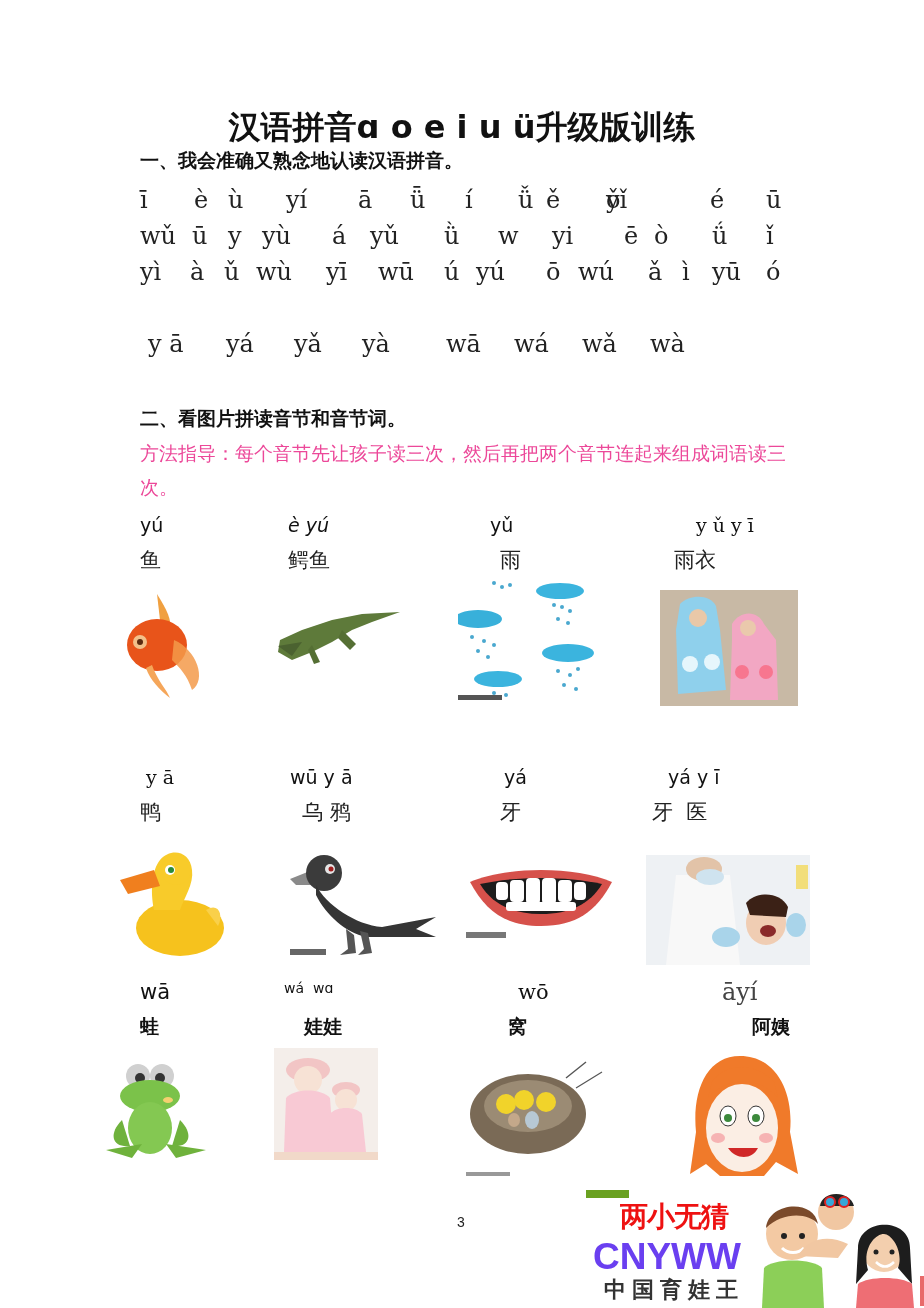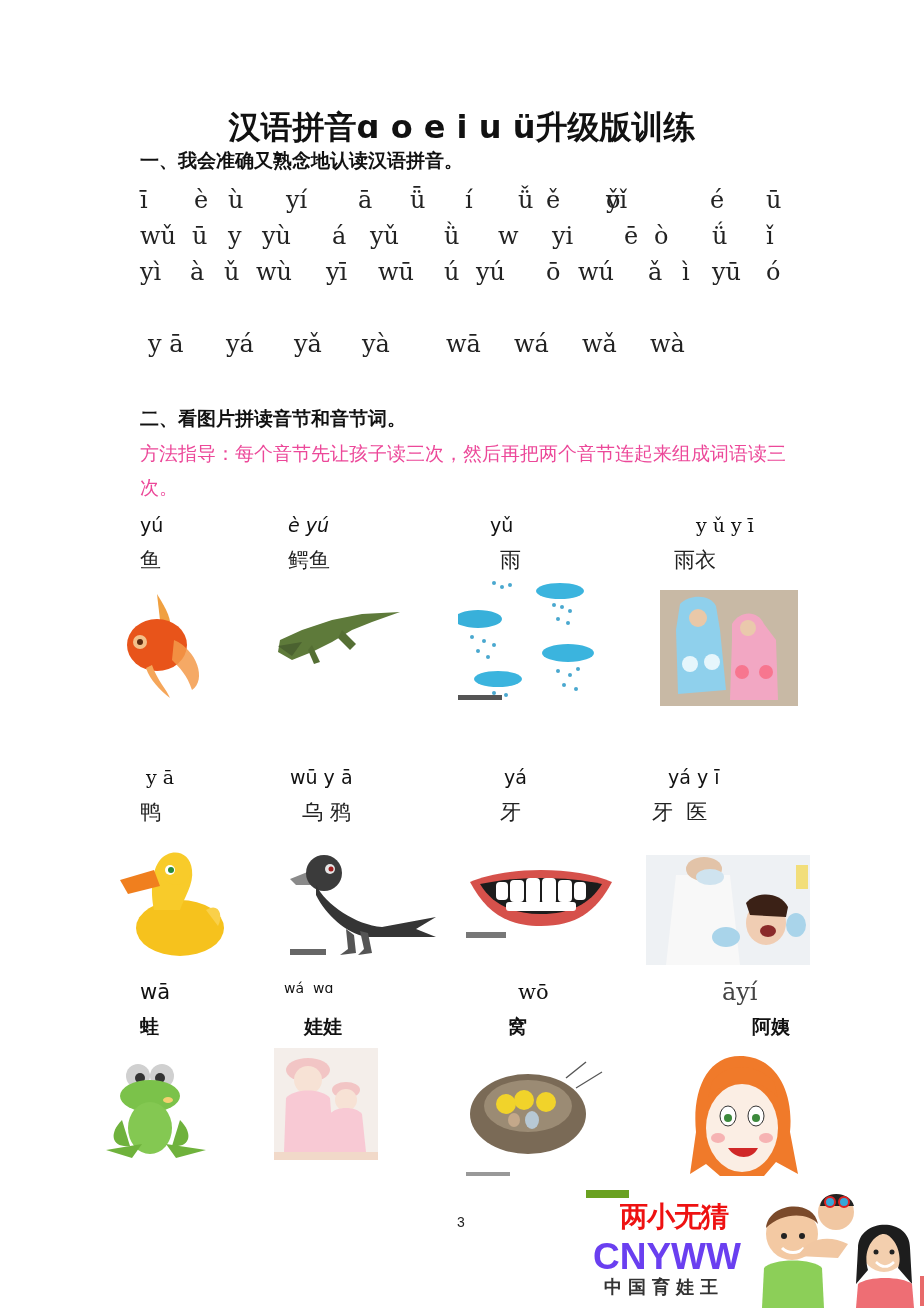--- a/index.html
+++ b/index.html
@@ -29,21 +29,21 @@
   .item-hz { position: absolute; font-family: "DejaVu Serif", serif; font-size: 21px; color: #222; white-space: nowrap; }
   .item-hz.bold { font-family: "DejaVu Sans", sans-serif; font-weight: bold; font-size: 19px; color: #111; }
 
   .pic { position: absolute; overflow: hidden; }
 
   .page-num { position: absolute; top: 1214px; left: 457px; font-family: "Liberation Sans", sans-serif; font-size: 14px; color: #222; }
 
   .logo-bar { position: absolute; left: 586px; top: 1190px; width: 43px; height: 8px; background: #6aa121; }
   .logo-cn { position: absolute; left: 600px; top: 1198px; font-family: "DejaVu Sans", sans-serif; font-weight: bold; font-size: 28px; color: #ee1111; letter-spacing: -1px; margin-left: 20px; }
   .logo-en { position: absolute; left: 593px; top: 1236px; font-family: "Liberation Sans", sans-serif; font-weight: bold; font-size: 37px; color: #6a3ff0; letter-spacing: 0px; }
-  .logo-sub { position: absolute; left: 604px; top: 1275px; font-family: "DejaVu Sans", sans-serif; font-weight: bold; font-size: 18px; color: #333; letter-spacing: 6px; }
+  .logo-sub { position: absolute; left: 604px; top: 1275px; font-family: "DejaVu Sans", sans-serif; font-weight: bold; font-size: 22px; color: #333; letter-spacing: 6px; }
 </style>
 </head>
 <body>
 
 <div class="title">汉语拼音ɑ o e i u ü升级版训练</div>
 
 <div class="sec-heading" style="top:148px;font-family:Liberation Serif, serif;">一、我会准确又熟念地认读汉语拼音。</div>
 
 <div class="pinyin-row" style="top:186px;">
   <span style="left:0px">ī</span>

